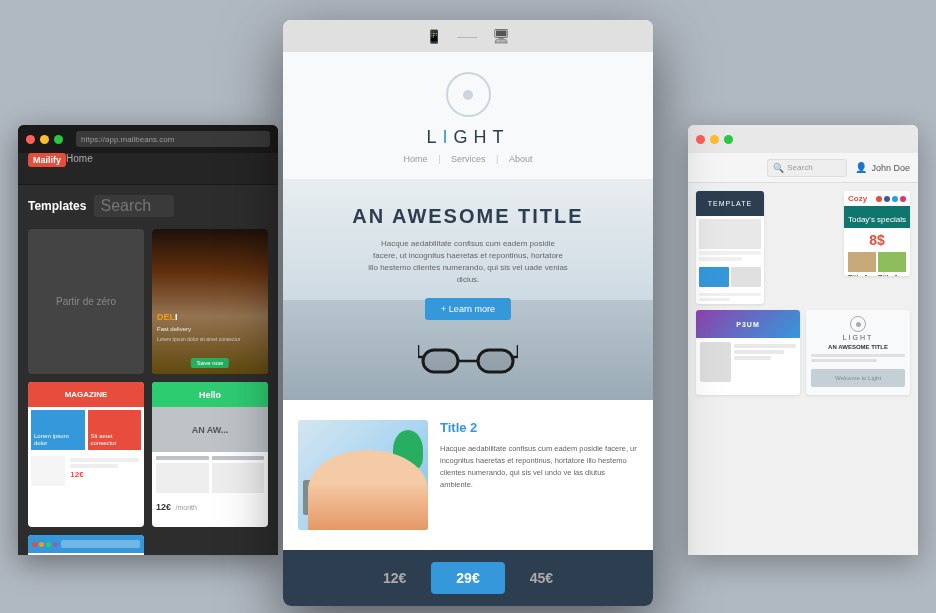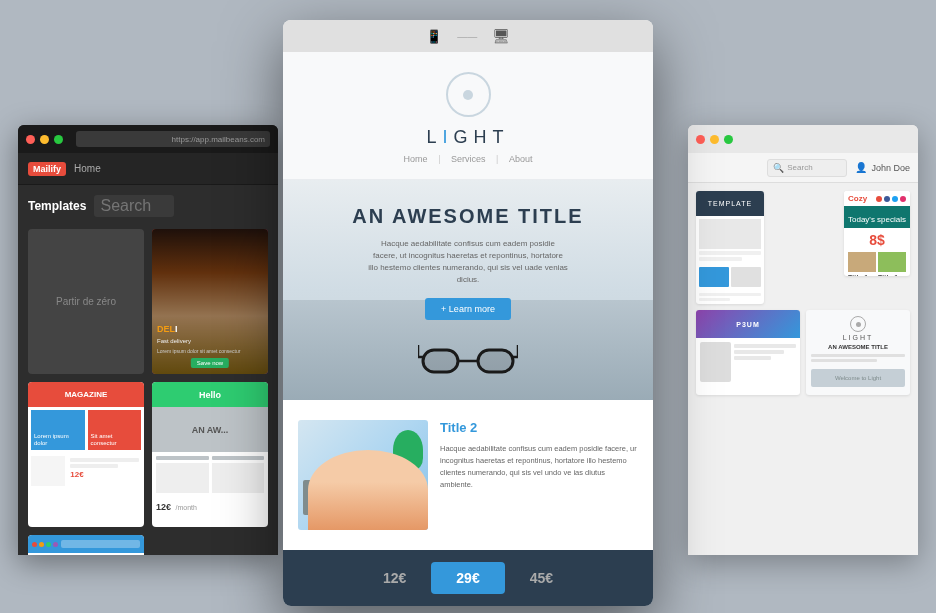--- a/index.html
+++ b/index.html
@@ -43,31 +43,29 @@
     .dot-green { background: #28c840; }
     .url-bar {
       margin-left: 8px;
       background: #3a3a3a;
       border-radius: 3px;
       height: 16px;
       flex: 1;
       display: flex;
       align-items: center;
       padding: 0 5px;
-      justify-content: flex-end;
     }
     .url-text { color: #999; font-size: 8px; }
 
     .left-panel-topbar {
       background: #252525;
       height: 32px;
       display: flex;
-      align-items: center;
+      align-items: flex-start;
       padding: 0 10px;
-      gap: 8px;
       border-bottom: 1px solid #1a1a1a;
     }
     .mailify-logo {
       background: #e74c3c;
       color: white;
       font-size: 9px;
       font-weight: bold;
       padding: 2px 5px;
       border-radius: 3px;
     }
@@ -123,21 +121,21 @@
     .tmpl1-img {
       width: 100%; height: 100%;
       background: linear-gradient(180deg, #2c1810 0%, #8b4513 30%, #d4a574 60%, #8b6914 100%);
       position: relative;
     }
     .tmpl1-overlay {
       position: absolute; top: 0; left: 0; right: 0; bottom: 0;
       background: rgba(0,0,0,0.3);
     }
     .tmpl1-text {
-      position: absolute; bottom: 20px; left: 5px; right: 5px;
+      position: absolute; bottom: 32px; left: 5px; right: 5px;
       color: white; font-size: 7px; line-height: 1.3;
     }
     .tmpl1-btn {
       position: absolute; bottom: 6px; left: 50%; transform: translateX(-50%);
       background: #27ae60; color: white; font-size: 6px; padding: 2px 6px; border-radius: 2px;
     }
 
     .tmpl2 { background: #fff; }
 
     .tmpl3 { background: #fff; }

